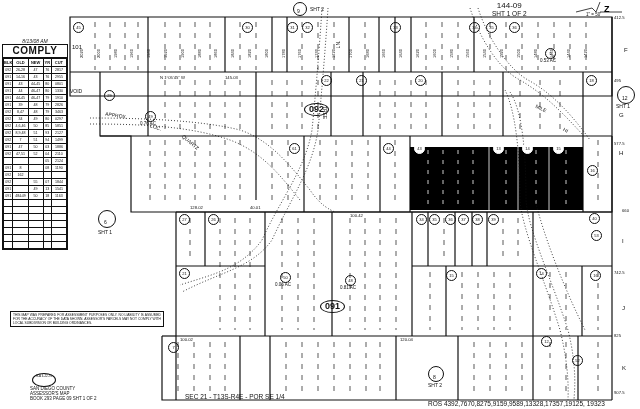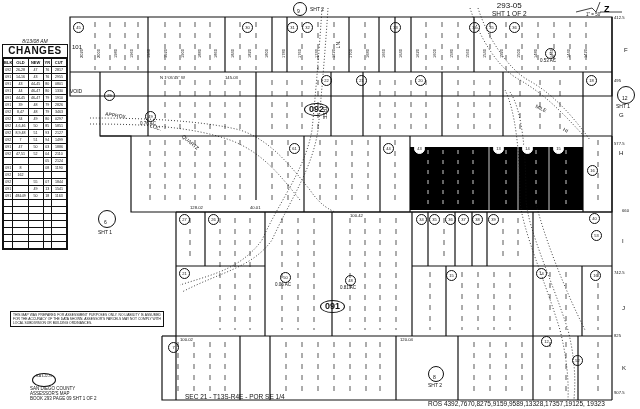--- a/index.html
+++ b/index.html
@@ -22,21 +22,21 @@
   .ros { position:absolute; left:428px; top:400px; font-size:6.5px; white-space:nowrap; }
   .sec { position:absolute; left:185px; top:393px; font-size:6.5px; white-space:nowrap; }
   .rowlbl { position:absolute; font-size:6px; }
   .dim { position:absolute; font-size:4.2px; }
 </style>
 </head>
 <body>
 
 <div class="changes-date">8/13/08 AM</div>
 <div class="changes">
-  <div class="title">CHANGES</div>
+  <div class="title">COMPLY</div>
   <table>
     <colgroup>
         <col style="width:15%">
         <col style="width:24%">
         <col style="width:24%">
         <col style="width:13%">
         <col style="width:24%">
       </colgroup>
     <thead>
       <tr>
@@ -417,21 +417,21 @@
     <path d="M328 8 C326 40 322 90 318 130 C312 170 290 200 272 240 C252 268 220 272 182 292"></path>
     <path d="M470 8 C480 40 500 70 520 80 C545 95 560 110 583 135"></path>
     <path d="M478 8 C488 40 510 70 528 80 C550 92 570 112 590 140"></path>
     <path d="M505 90 C515 110 520 150 520 200 C522 230 545 280 560 330 C570 370 568 395 568 400"></path>
     <path d="M510 92 C522 110 526 150 526 200 C528 230 552 280 568 330 C578 370 574 395 574 400"></path>
     <path d="M535 200 C545 240 565 290 585 330"></path>
   </g>
 </svg>
 
 <div class="mapno">
-  <div>293-05</div>
+  <div>144-09</div>
   <div style="font-size:6.5px">SHT 1 OF 2</div>
 </div>
 <div class="scale">1" = 50'</div>
 <svg class="abs" style="left:576px;top:2px;width:48px;height:12px">
   <path d="M0 10 L16 6 L20 10 L24 0" stroke="#111" fill="none" stroke-width="0.8"></path>
   <text x="28" y="10" font-size="9" font-family="Liberation Sans, sans-serif" font-weight="bold">Z</text>
   <line x1="24" y1="10" x2="46" y2="10" stroke="#111" stroke-width="0.8"></line>
 </svg>
 
 <div class="disclaimer">THIS MAP WAS PREPARED FOR ASSESSMENT PURPOSES ONLY. NO LIABILITY IS ASSUMED FOR THE ACCURACY OF THE DATA SHOWN. ASSESSOR'S PARCELS MAY NOT COMPLY WITH LOCAL SUBDIVISION OR BUILDING ORDINANCES.</div>

